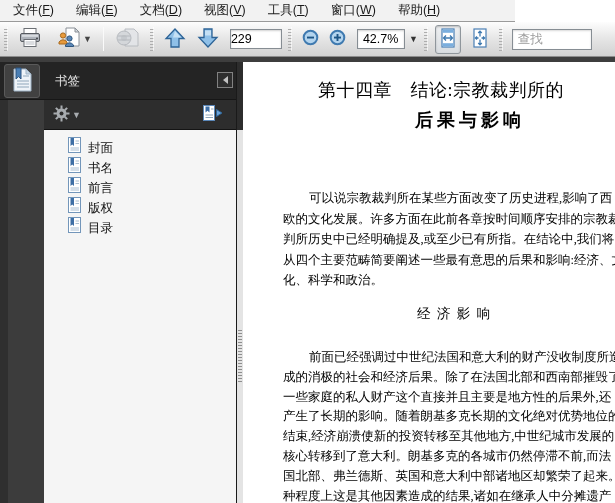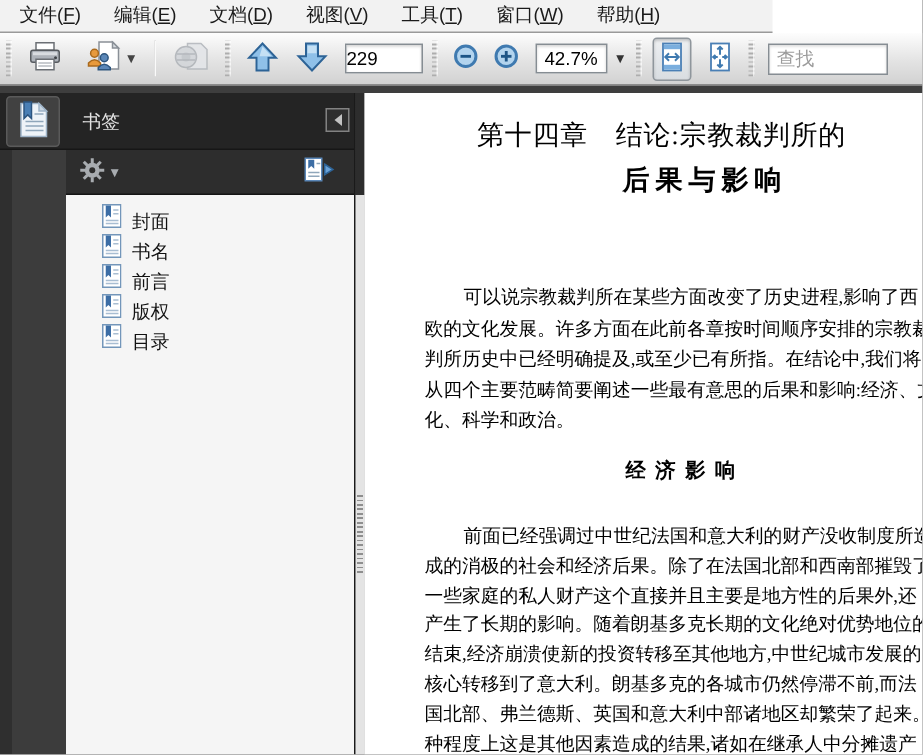--- a/index.html
+++ b/index.html
@@ -116,21 +116,21 @@
     background:#fff; overflow:hidden;
     font-family:"Liberation Serif","DejaVu Serif",serif; color:#000;
   }
   .doc-title1 { position:absolute; left:75px; top:16px; font-size:18px; font-weight:normal; letter-spacing:.5px; white-space:nowrap; }
   .doc-title2 { position:absolute; left:172px; top:46px; font-size:18px; font-weight:bold; letter-spacing:4px; white-space:nowrap; }
   .para { position:absolute; left:40px; font-size:12.5px; }
   .para .line { white-space:nowrap; }
   .p1 { top:126px; }
   .p1 .line { height:20.5px; line-height:20.5px; }
   .p1 .line:first-child { text-indent:26px; }
-  .doc-heading { position:absolute; left:174px; top:243px; font-size:13.5px; font-weight:bold; letter-spacing:1.5px; white-space:nowrap; }
+  .doc-heading { position:absolute; left:174px; top:243px; font-size:13.5px; font-weight:normal; letter-spacing:1.5px; white-space:nowrap; }
   .p2 { top:286px; }
   .p2 .line { height:19.8px; line-height:19.8px; }
   .p2 .line:first-child { text-indent:26px; }
 </style>
 </head>
 <body>
 
 <div id="app">
 
   <div class="menubar">

